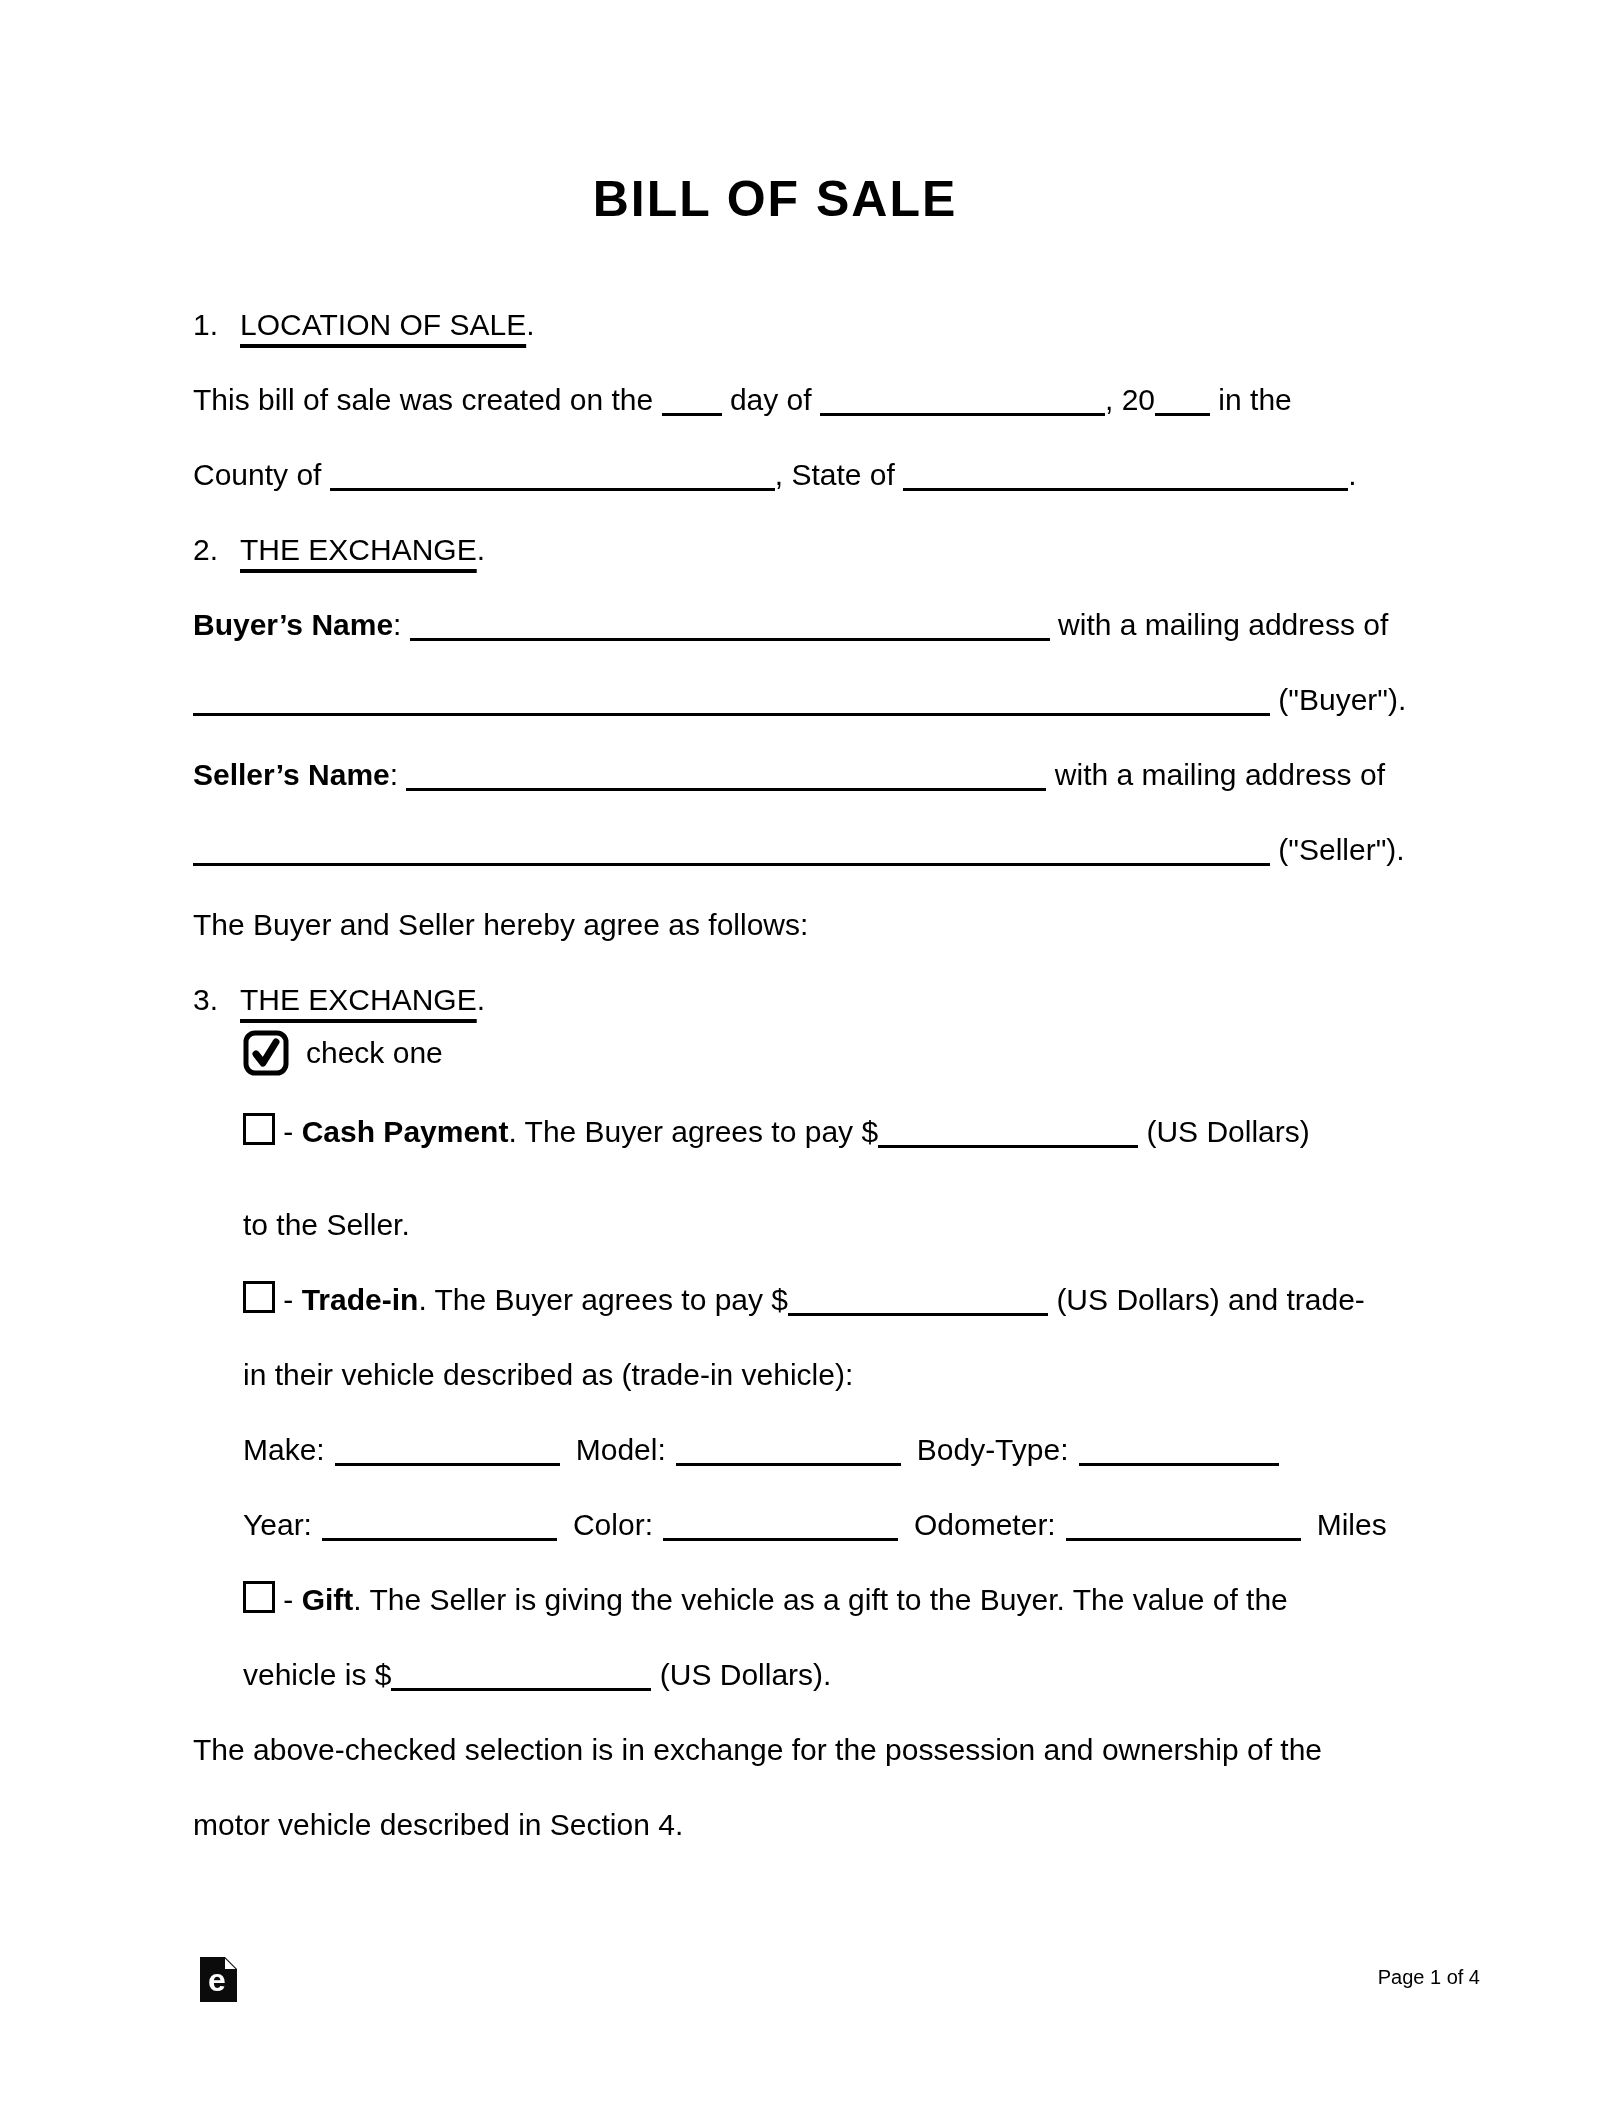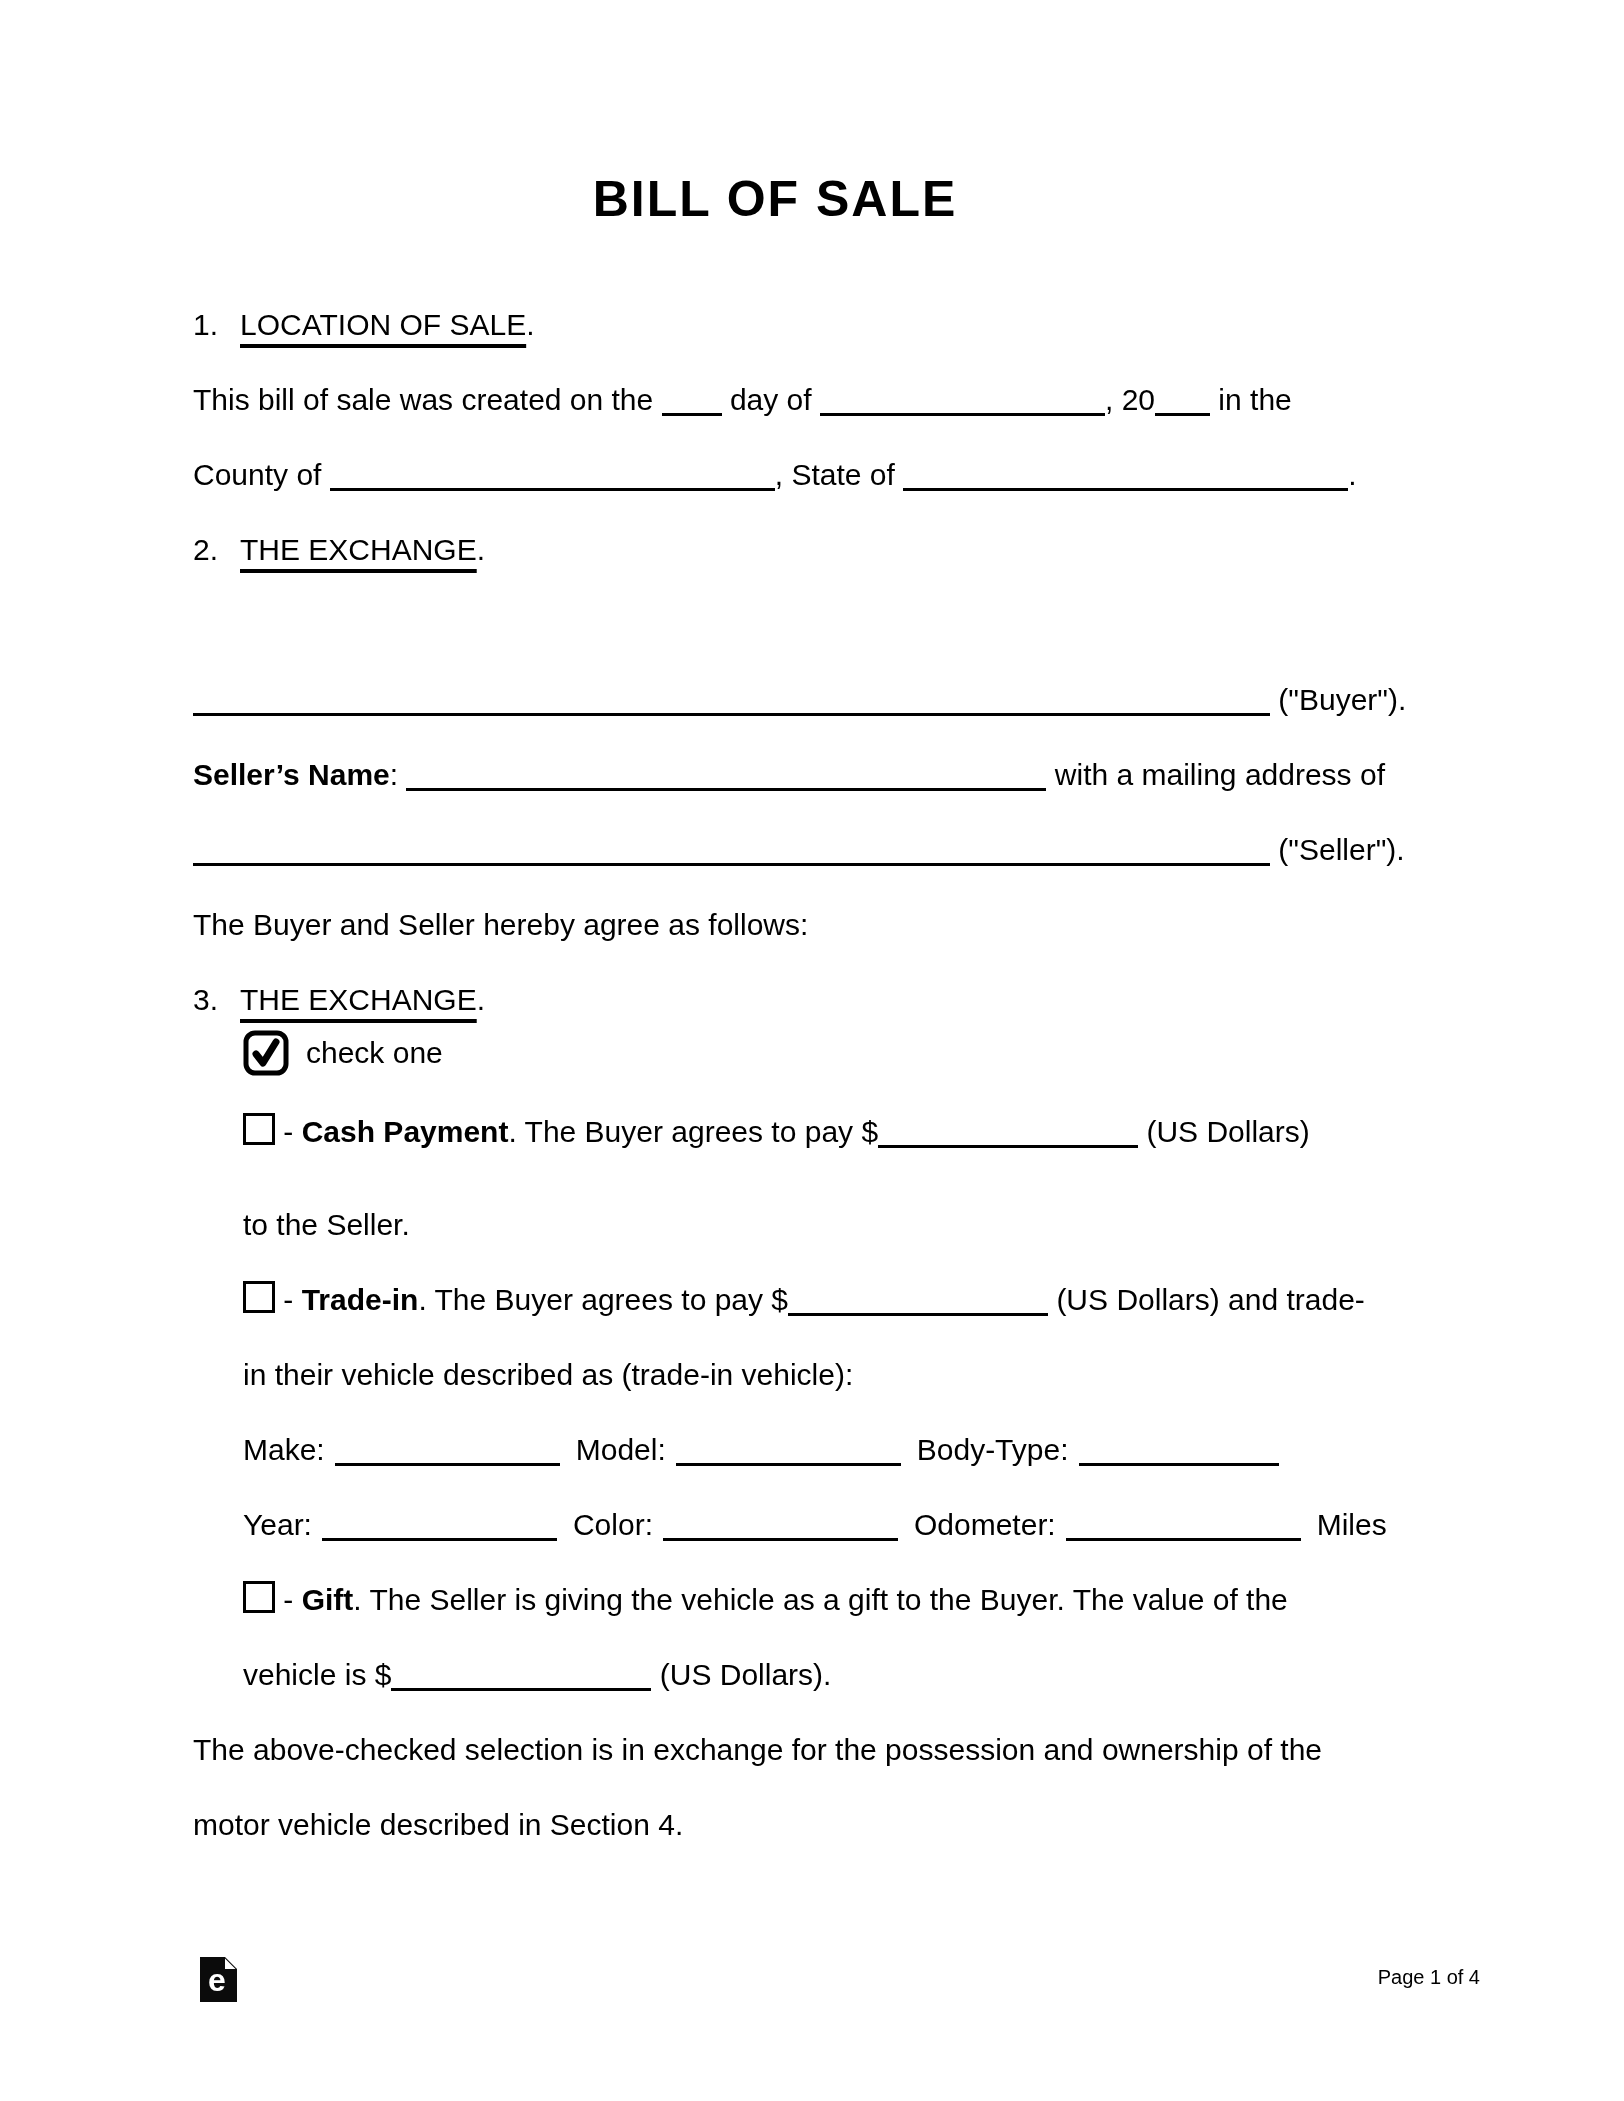--- a/index.html
+++ b/index.html
@@ -27,20 +27,21 @@
   <div class="title">BILL OF SALE</div>
 
   <div class="line" style="top:306px"><span class="sec-num">1.</span><span class="heading">LOCATION OF SALE</span><span>.</span></div>
 
   <div class="line" style="top:381px"><span>This bill of sale was created on the </span><span class="blank" style="width:60px"></span><span> day of </span><span class="blank" style="width:285px"></span><span>, 20</span><span class="blank" style="width:55px"></span><span> in the</span></div>
 
   <div class="line" style="top:456px"><span>County of </span><span class="blank" style="width:445px"></span><span>, State of </span><span class="blank" style="width:445px"></span><span>.</span></div>
 
   <div class="line" style="top:531px"><span class="sec-num">2.</span><span class="heading">THE EXCHANGE</span><span>.</span></div>
 
+  <div class="line" style="top:606px"><span class="b">Buyer’s Name</span><span>: </span><span class="blank" style="width:640px"></span><span> with a mailing address of</span></div>
 
   <div class="line" style="top:681px"><span class="blank" style="width:1077px"></span><span> ("Buyer").</span></div>
 
   <div class="line" style="top:756px"><span class="b">Seller’s Name</span><span>: </span><span class="blank" style="width:640px"></span><span> with a mailing address of</span></div>
 
   <div class="line" style="top:831px"><span class="blank" style="width:1077px"></span><span> ("Seller").</span></div>
 
   <div class="line" style="top:906px">The Buyer and Seller hereby agree as follows:</div>
 
   <div class="line" style="top:981px"><span class="sec-num">3.</span><span class="heading">THE EXCHANGE</span><span>.</span></div>

